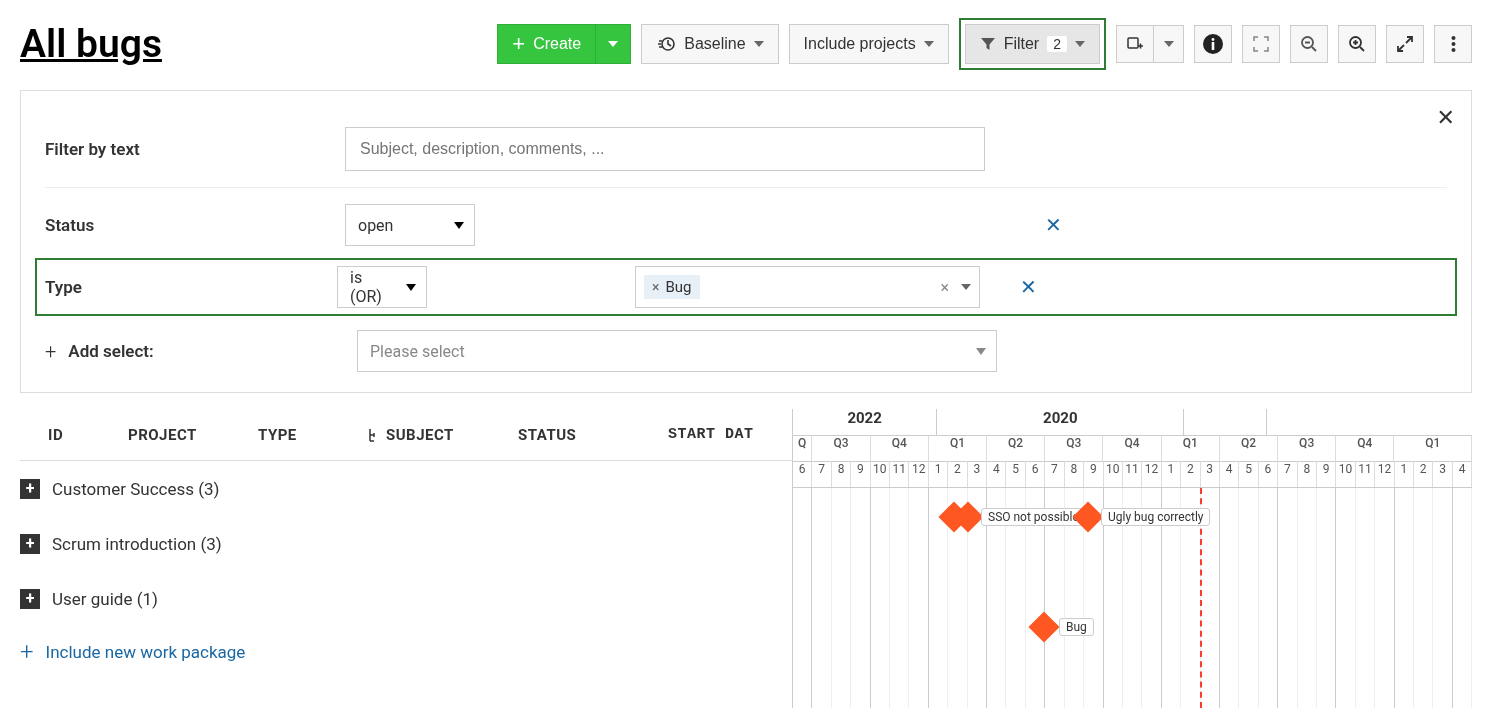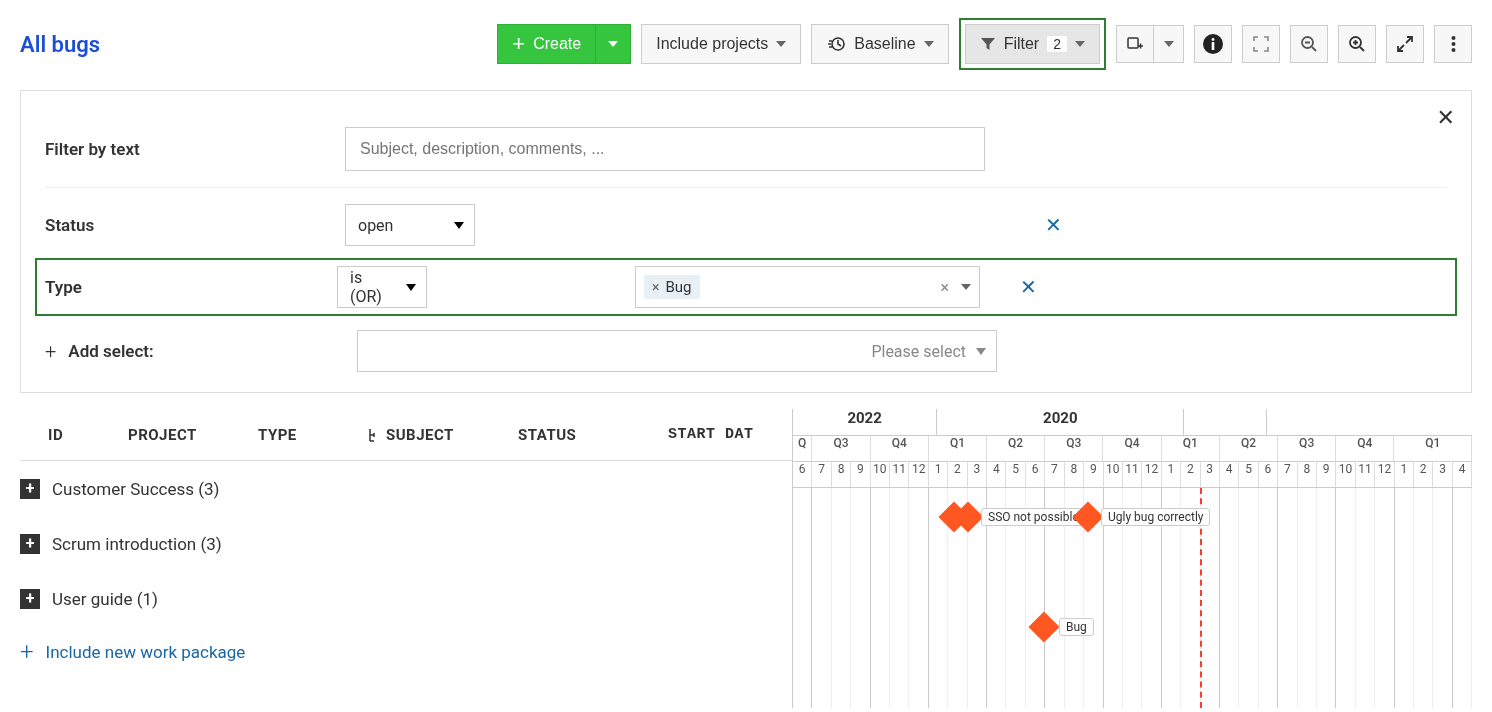--- a/index.html
+++ b/index.html
@@ -1,21 +1,21 @@
 <!DOCTYPE html>
 <html><head>
 <meta charset="utf-8">
 <style>
 * { box-sizing: border-box; margin: 0; padding: 0; }
 body { font-family: -apple-system, BlinkMacSystemFont, "Segoe UI", Roboto, Helvetica, Arial, sans-serif; background: #fff; color: #333; font-size: 15px; width:1492px; }
 .page { padding: 18px 20px; }
 
 
 .toolbar { display: flex; align-items: center; gap: 10px; margin-bottom: 20px; }
-.page-title { font-size: 22px; font-weight: 600; color: #1d4ed8; margin-right: auto; }
+.page-title { font-size: 39px; font-weight: 600; color: #000000; margin-right: auto; text-decoration: underline; }
 .btn { display: inline-flex; align-items: center; gap: 8px; border: 1px solid #ccc; background: #f7f7f7; height: 40px; padding: 0 14px; font-size: 16px; cursor: pointer; color: #333; }
 .btn-group { display: inline-flex; }
 .btn-group .btn { border-radius: 0; }
 .btn-group .btn + .btn { border-left: none; }
 .btn-icon { height:38px; width:38px; padding:0; justify-content:center; }
 .btn-create { background: #35c53f; border-color: #2faf38; color: #fff; font-weight: 500; }
 .filter-badge { background: #fff; padding: 0 6px; border-radius:2px; font-size:14px; color:#333; }
 .filter-btn-wrap { border: 2px solid #2e7d32; padding: 4px; }
 .filter-btn-wrap .btn { background:#e6e6e6; }
 .caret-down { width:0; height:0; border-left:5px solid transparent; border-right:5px solid transparent; border-top:6px solid #666; display:inline-block; }
@@ -26,21 +26,21 @@
 .filter-panel { border: 1px solid #ddd; margin-bottom: 16px; padding: 24px 24px 20px 24px; position:relative; }
 .close-x { position:absolute; right:16px; top:14px; font-size:22px; color:#333; cursor:pointer; }
 .filter-row { display:flex; align-items:center; gap: 0; padding: 12px 0; }
 .filter-label { width: 300px; font-size:17px; font-weight:600; color:#333; }
 .filter-label.normal { font-weight:600; }
 .text-input { height:44px; border:1px solid #ccc; padding: 0 14px; font-size:16px; width: 640px; }
 .select { height:42px; border:1px solid #ccc; background:#fff; padding: 0 30px 0 12px; font-size:16px; position:relative; display:flex; align-items:center; cursor:pointer; }
 .select .sel-caret { position:absolute; right:10px; width:0;height:0;border-left:5px solid transparent;border-right:5px solid transparent;border-top:7px solid #000; }
 .select-sm { width: 130px; align-items: center; }
 .select-op { width: 90px; }
-.select-wide { width: 640px; justify-content: flex-end; }
+.select-wide { width: 640px; }
 .hr { border:0; border-top:1px solid #eee; margin: 4px 0; }
 .remove-x { color:#1a67a3; font-size:20px; cursor:pointer; margin-left: 40px; }
 .addf-row { display:flex; align-items:center; gap:12px; padding-top:14px; }
 .addf-plus { font-size:20px; font-weight:300; }
 
 
 .chip-input { height:42px; border:1px solid #ccc; background:#fff; display:flex; align-items:center; padding: 0 8px; gap:6px; width: 345px; margin-left: 210px; position:relative; }
 .chip { background:#e8f0f7; display:inline-flex; align-items:center; gap:6px; padding: 3px 8px; font-size:15px; }
 .chip .chip-x { color:#666; cursor:pointer; font-size:14px; }
 .chip-input .end-controls { margin-left:auto; display:flex; align-items:center; gap:12px; color:#888; }
@@ -100,33 +100,33 @@
     <button class="btn btn-create">
       <span class="plus-w">+</span>
       <span>Create</span>
     </button>
     <button class="btn btn-create" style="padding:0 12px;">
       <span class="caret-down white"></span>
     </button>
   </div>
 
   <button class="btn">
-    <span>Include projects</span>
-    <span class="caret-down"></span>
-  </button>
-
-  <button class="btn">
     <span>
       <svg width="20" height="20" viewBox="0 0 20 20" fill="none" stroke="#333" stroke-width="1.6">
             <circle cx="12" cy="10" r="6"></circle>
             <path d="M12 6v4l3 2"></path>
             <path d="M3 7h3M2 10h3M3 13h3"></path>
           </svg>
     </span>
     <span>Baseline</span>
+    <span class="caret-down"></span>
+  </button>
+
+  <button class="btn">
+    <span>Include projects</span>
     <span class="caret-down"></span>
   </button>
 
   <div class="filter-btn-wrap">
     <button class="btn">
       <span>
         <svg width="16" height="16" viewBox="0 0 16 16" fill="#555">
               <path d="M1 2h14l-5.5 6.5V14l-3-2V8.5L1 2z"></path>
             </svg>
       </span>

